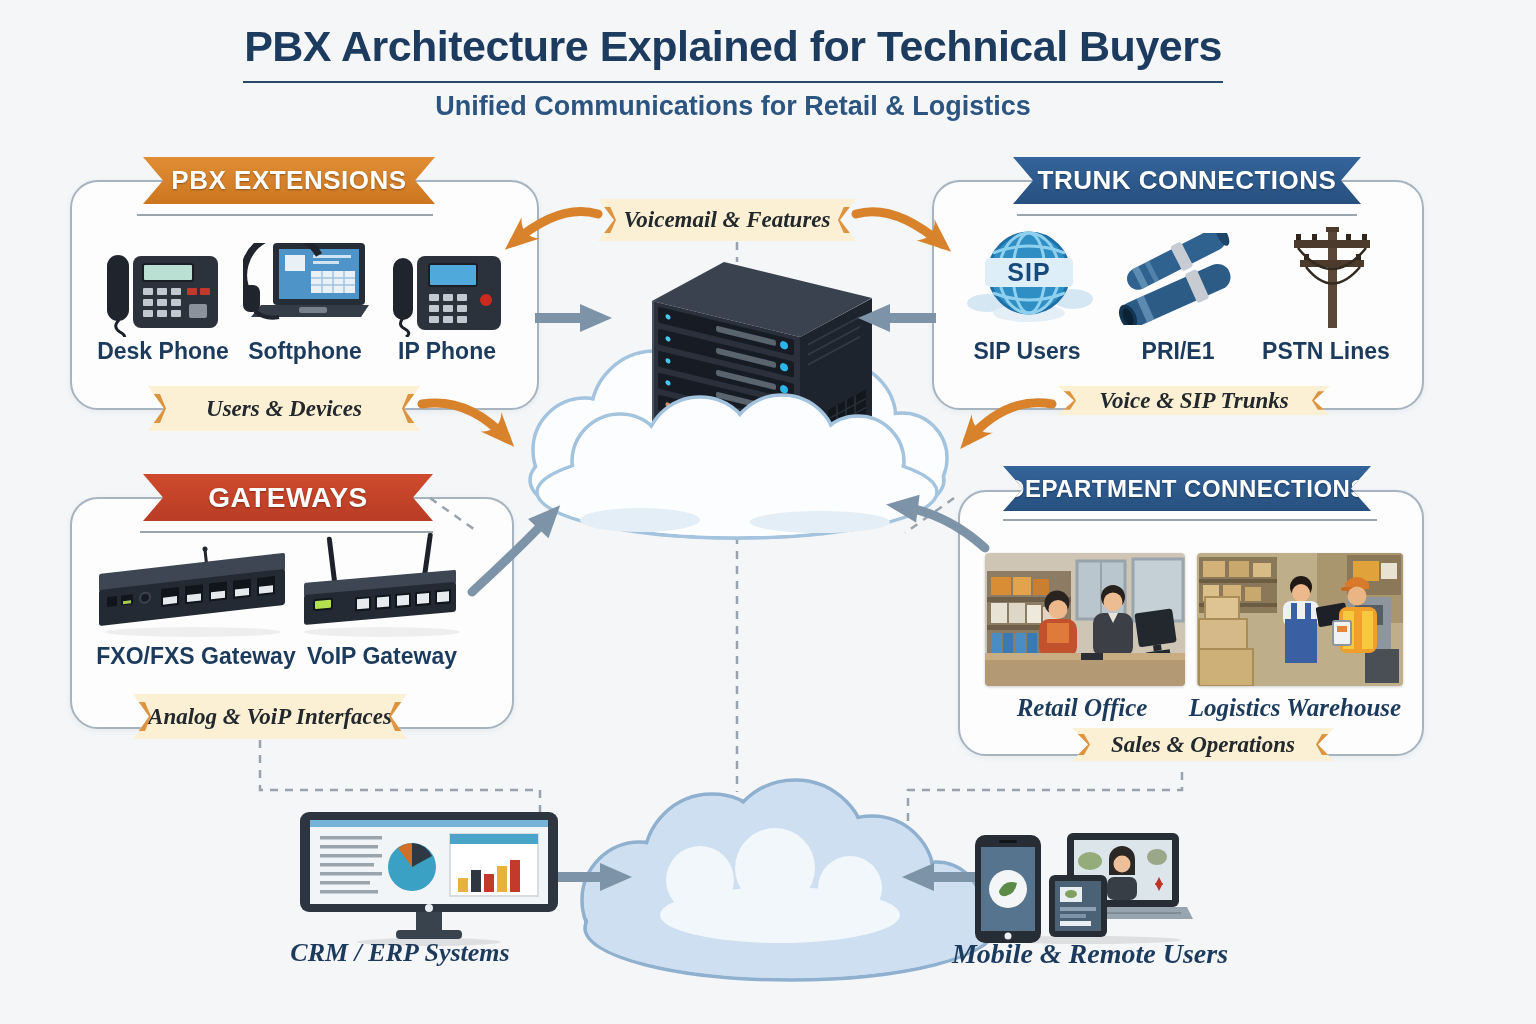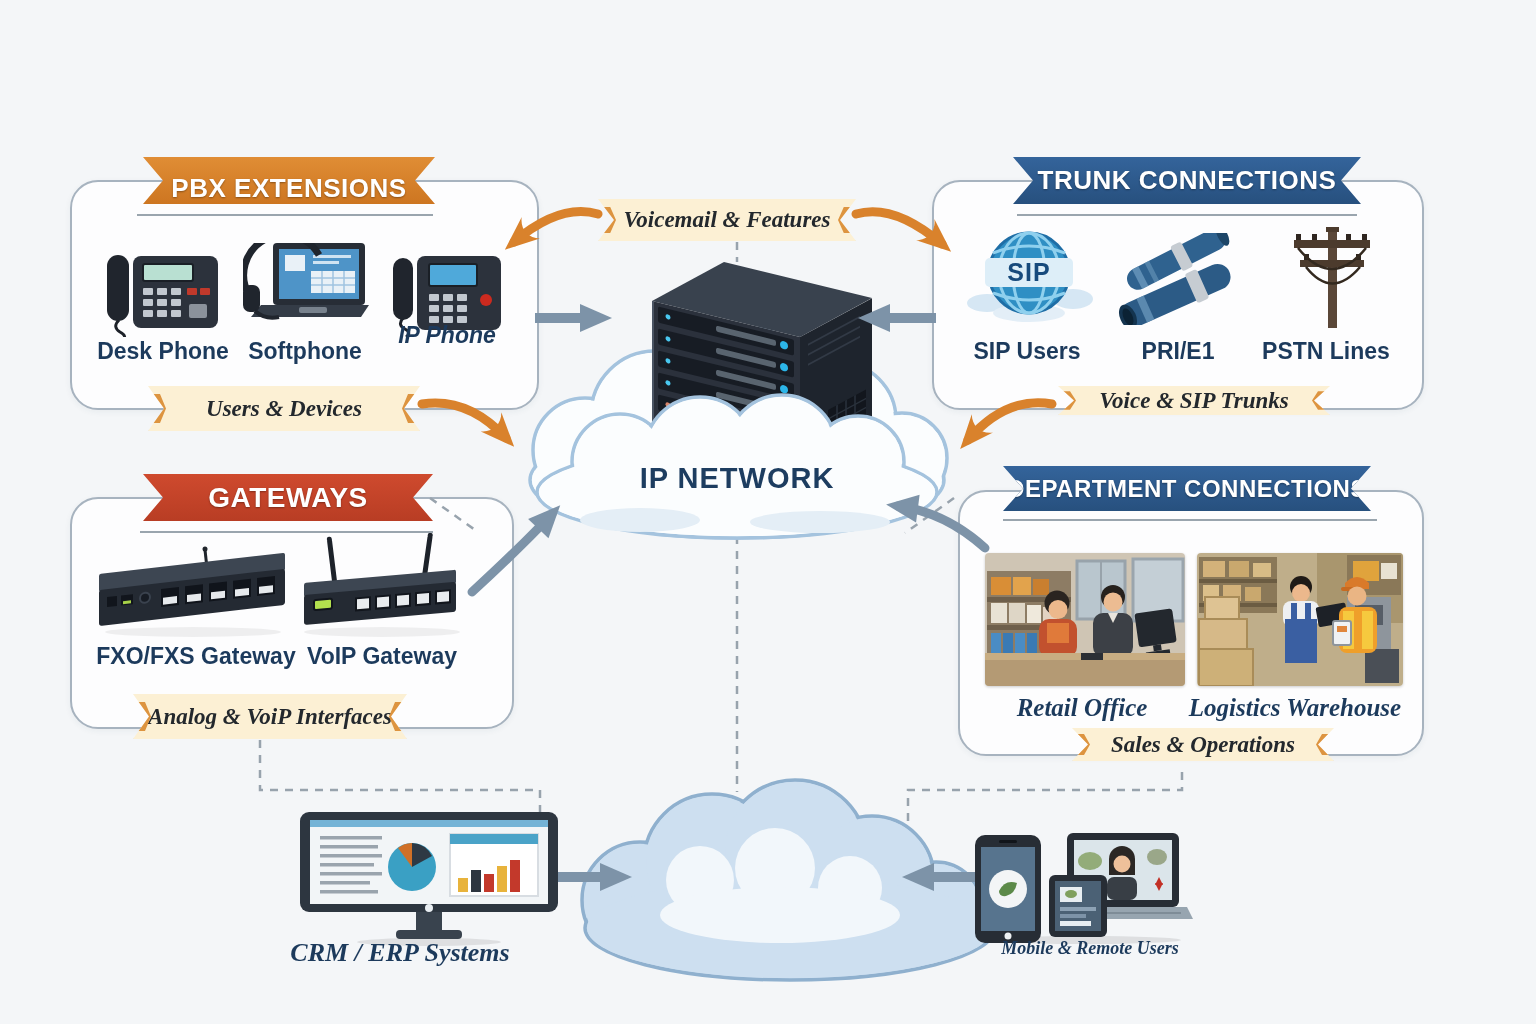--- a/index.html
+++ b/index.html
@@ -17,21 +17,21 @@
   
   .panel{background:#fdfdfe;border:2px solid #a7b3bf;border-radius:28px;
          box-shadow:0 2px 6px rgba(40,60,80,.06);}
   .divider{height:2px;background:#9aa5ae;}
 
   
   .ribbon{display:flex;align-items:center;justify-content:center;color:#fff;font-weight:bold;
           letter-spacing:.5px;text-shadow:0 1px 2px rgba(0,0,0,.35);
           clip-path:polygon(0 0,100% 0,calc(100% - 20px) 50%,100% 100%,0 100%,20px 50%);
           box-shadow:0 3px 5px rgba(0,0,0,.18);}
-  .ribbon.orange{background:linear-gradient(#e08d35,#cd7621);align-items:flex-end;}
+  .ribbon.orange{background:linear-gradient(#e08d35,#cd7621);}
   .ribbon.blue{background:linear-gradient(#34649b,#27507e);}
   .ribbon.red{background:linear-gradient(#cf4a2e,#b83d24);}
 
   
   .tag{display:flex;align-items:center;justify-content:center;background:#fcf0d4;
        color:#23282d;font-family:"Liberation Serif",serif;font-style:italic;font-weight:bold;
        font-size:23px;clip-path:polygon(0 0,100% 0,calc(100% - 16px) 50%,100% 100%,0 100%,16px 50%);
        box-shadow:0 3px 4px rgba(0,0,0,.14);}
   .tag::before,.tag::after{content:"";position:absolute;top:18%;height:64%;width:15px;background:#dd9440;}
   .tag::before{left:3px;clip-path:polygon(0 0,60% 0,100% 50%,60% 100%,0 100%,40% 50%);}
@@ -218,20 +218,25 @@
     </g>
 
     <g stroke="#d9822c" stroke-width="9" fill="none" stroke-linecap="round">
       <path d="M598,214 Q560,203 514,242" marker-end="url(#aOrange)"></path>
       <path d="M856,214 Q894,203 942,244" marker-end="url(#aOrange)"></path>
       <path d="M422,404 Q468,397 506,438" marker-end="url(#aOrange)"></path>
       <path d="M1052,404 Q1006,396 968,440" marker-end="url(#aOrange)"></path>
     </g>
   </svg>
 
+  <div id="header" class="abs">
+    <div id="title">PBX Architecture Explained for Technical Buyers</div>
+    <div id="title-rule"></div>
+    <div id="subtitle">Unified Communications for Retail &amp; Logistics</div>
+  </div>
 
   <div class="ribbon orange abs" style="left:143px;top:157px;width:292px;height:47px;font-size:26px;">
       <span>PBX EXTENSIONS</span>
     </div>
   <div class="ribbon red abs" style="left:143px;top:474px;width:290px;height:47px;font-size:28px;">
       <span>GATEWAYS</span>
     </div>
   <div class="ribbon blue abs" style="left:1013px;top:157px;width:348px;height:47px;font-size:26px;">
       <span>TRUNK CONNECTIONS</span>
     </div>
@@ -248,21 +253,20 @@
   <div class="tag abs" style="left:133px;top:694px;width:274px;height:45px;">
       <span>Analog &amp; VoiP Interfaces</span>
     </div>
   <div class="tag abs" style="left:1072px;top:728px;width:262px;height:33px;">
       <span>Sales &amp; Operations</span>
     </div>
   <div class="tag abs" style="left:598px;top:199px;width:258px;height:42px;font-style:italic;">
       <span>Voicemail &amp; Features</span>
     </div>
 
-  <div id="ip-network-label" class="abs" style="left:617px;top:462px;width:240px;">IP NETWORK</div>
 
   <div class="abs" style="left:105px;top:252px;">
     <svg width="115" height="85" viewBox="0 0 115 85">
       <path d="M14,68 q-7,7 1,12 q8,4 2,9" stroke="#1d2129" stroke-width="3" fill="none"></path>
       <rect x="2" y="3" width="22" height="66" rx="11" fill="#20252d"></rect>
       <rect x="28" y="4" width="85" height="72" rx="8" fill="#2c323c"></rect>
       <rect x="38" y="12" width="50" height="17" rx="2" fill="#b9e0d2" stroke="#1a1f26" stroke-width="2"></rect>
       <g fill="#c2c8cf">
         <rect x="38" y="36" width="10" height="7" rx="1"></rect>
           <rect x="52" y="36" width="10" height="7" rx="1"></rect>
@@ -576,28 +580,28 @@
       <rect x="6" y="14" width="54" height="84" fill="#57748e"></rect>
       <rect x="24" y="7" width="18" height="3" rx="1.5" fill="#11151a"></rect>
       <circle cx="33" cy="56" r="19" fill="#f3f5f6"></circle>
       <path d="M24,58 q6,-12 18,-8 q-2,11 -11,13 q-7,1 -7,-5 Z" fill="#5c8a49"></path>
       <circle cx="33" cy="103" r="3.5" fill="#eef1f3"></circle>
     </svg>
   </div>
 
   <div class="ilabel abs" style="left:83px;top:338px;width:160px;">Desk Phone</div>
   <div class="ilabel abs" style="left:225px;top:338px;width:160px;">Softphone</div>
-  <div class="ilabel abs" style="left:367px;top:322px;width:160px;font-style:italic;">IP Phone</div>
+  <div class="ilabel abs" style="left:367px;top:338px;width:160px;">IP Phone</div>
 
   <div class="ilabel abs" style="left:947px;top:338px;width:160px;">SIP Users</div>
   <div class="ilabel abs" style="left:1098px;top:338px;width:160px;">PRI/E1</div>
   <div class="ilabel abs" style="left:1246px;top:338px;width:160px;">PSTN Lines</div>
 
   <div class="ilabel abs" style="left:96px;top:643px;width:200px;">FXO/FXS Gateway</div>
   <div class="ilabel abs" style="left:282px;top:643px;width:200px;">VoIP Gateway</div>
 
   <div class="ilabel serif abs" style="left:982px;top:694px;width:200px;">Retail Office</div>
   <div class="ilabel serif abs" style="left:1175px;top:694px;width:240px;">Logistics Warehouse</div>
 
   <div class="ilabel serif abs" style="left:250px;top:938px;width:300px;font-size:26px;">CRM / ERP Systems</div>
-  <div class="ilabel serif abs" style="left:940px;top:938px;width:300px;font-size:18px;">Mobile &amp; Remote Users</div>
+  <div class="ilabel serif abs" style="left:940px;top:938px;width:300px;font-size:28px;">Mobile &amp; Remote Users</div>
 
 </div>
 
 </body></html>

